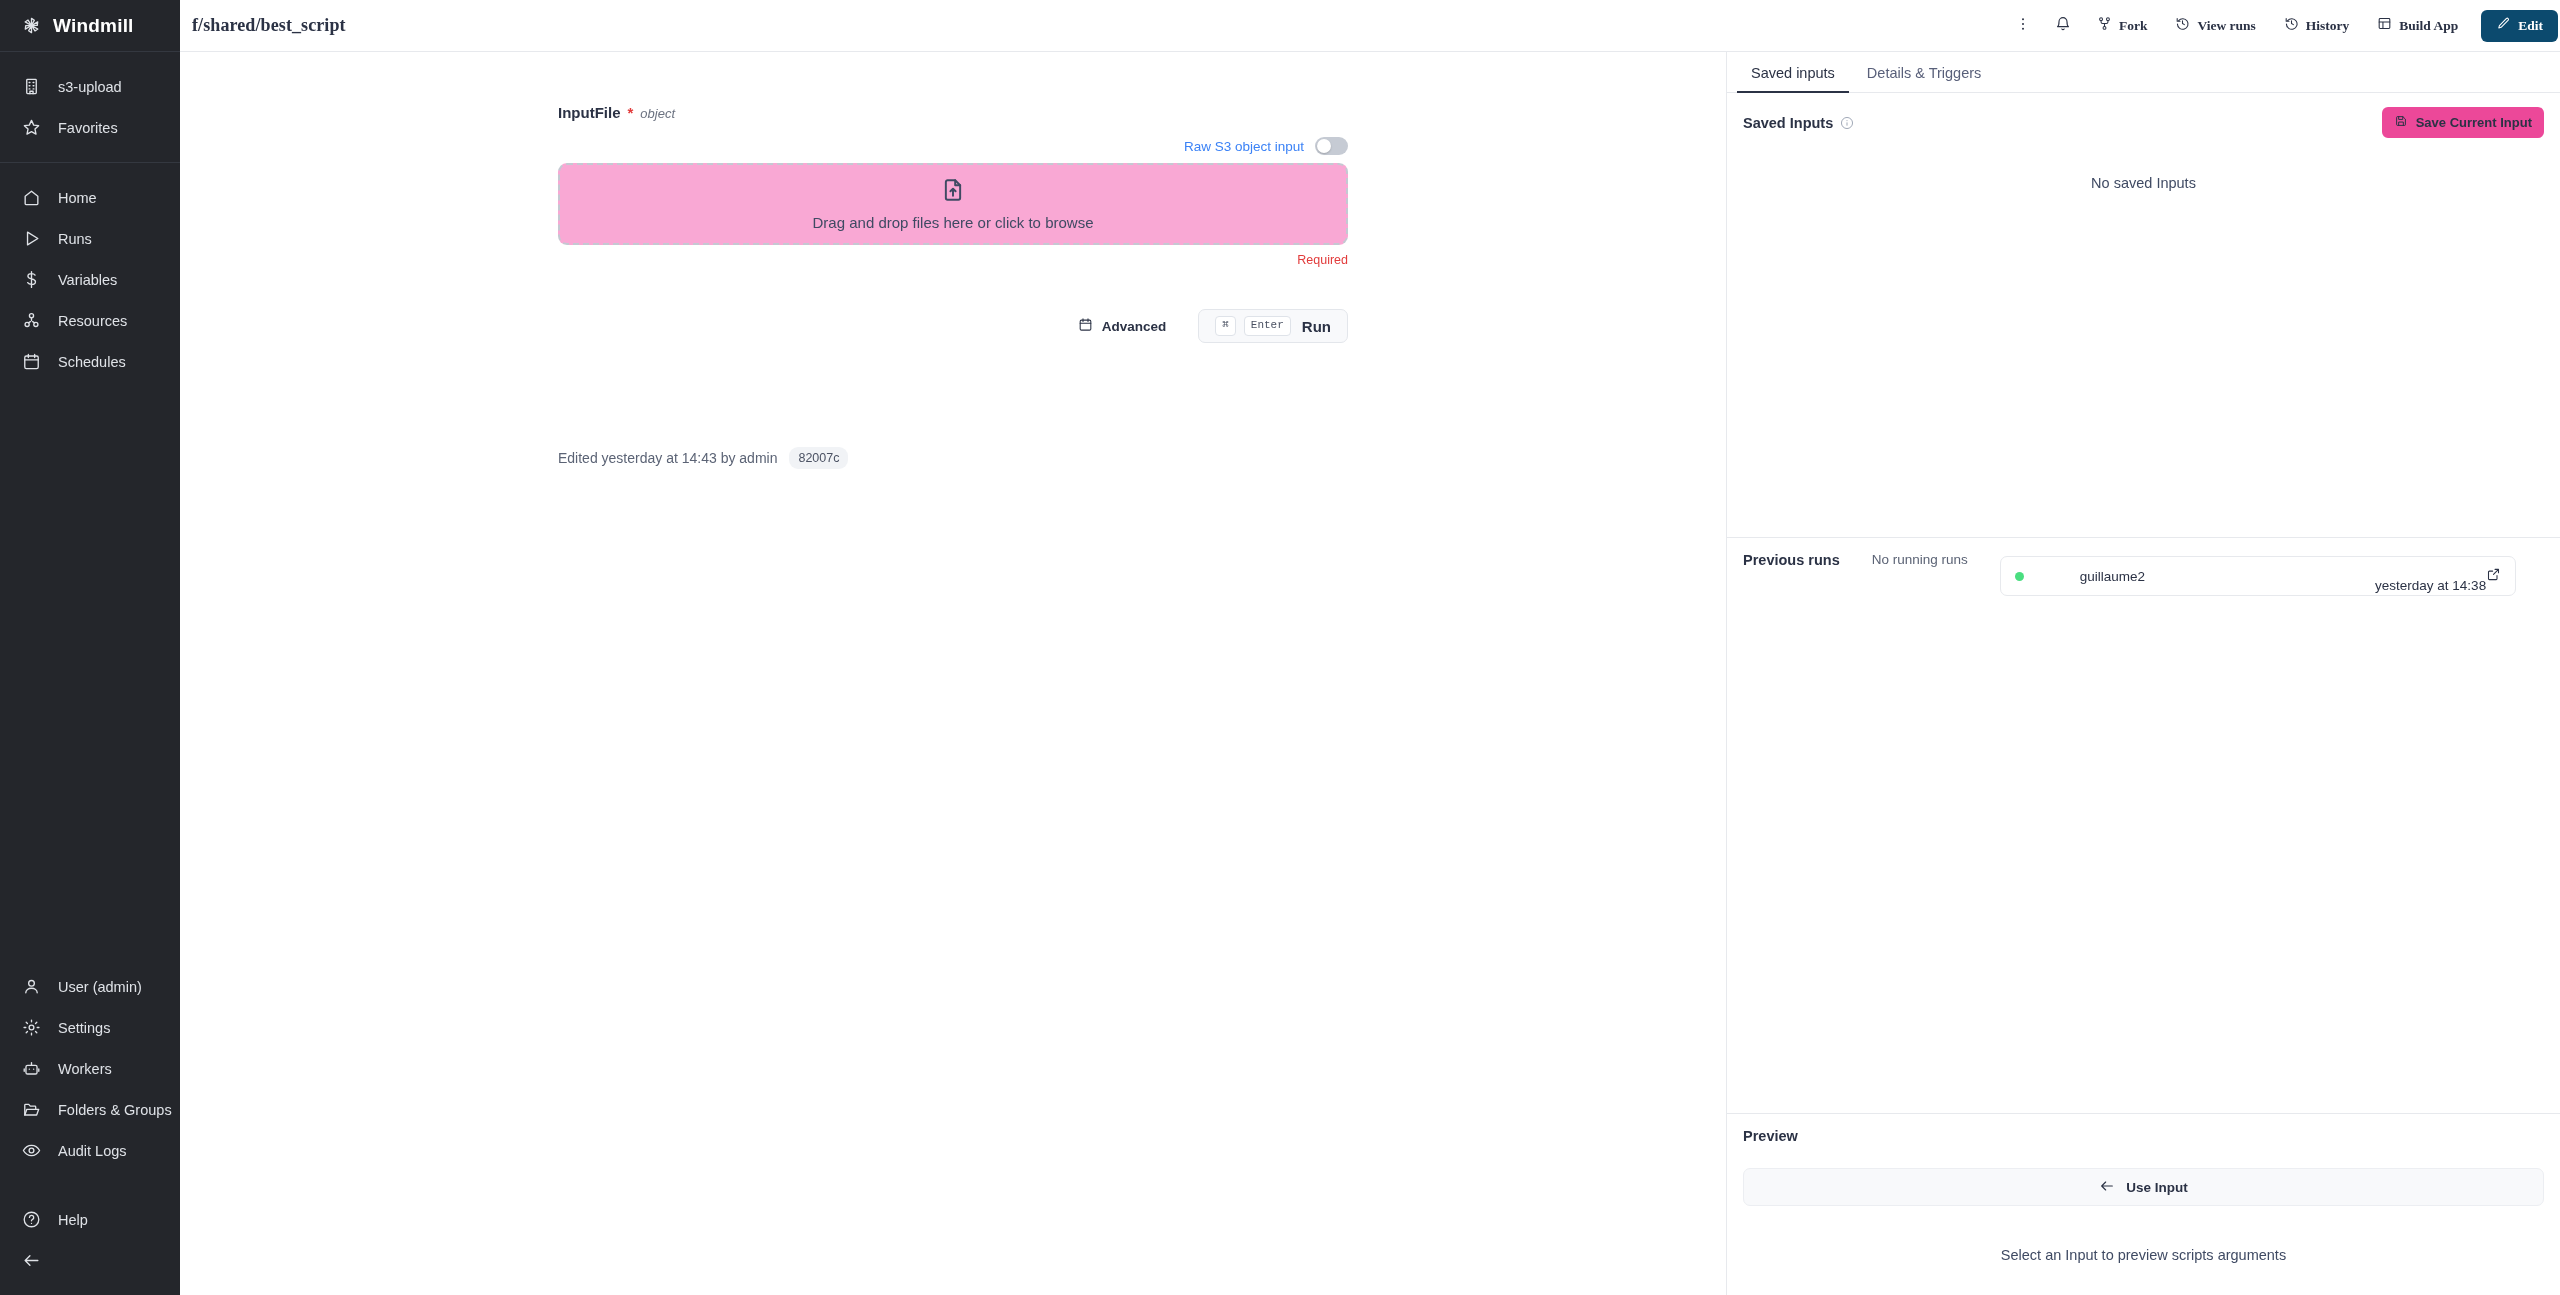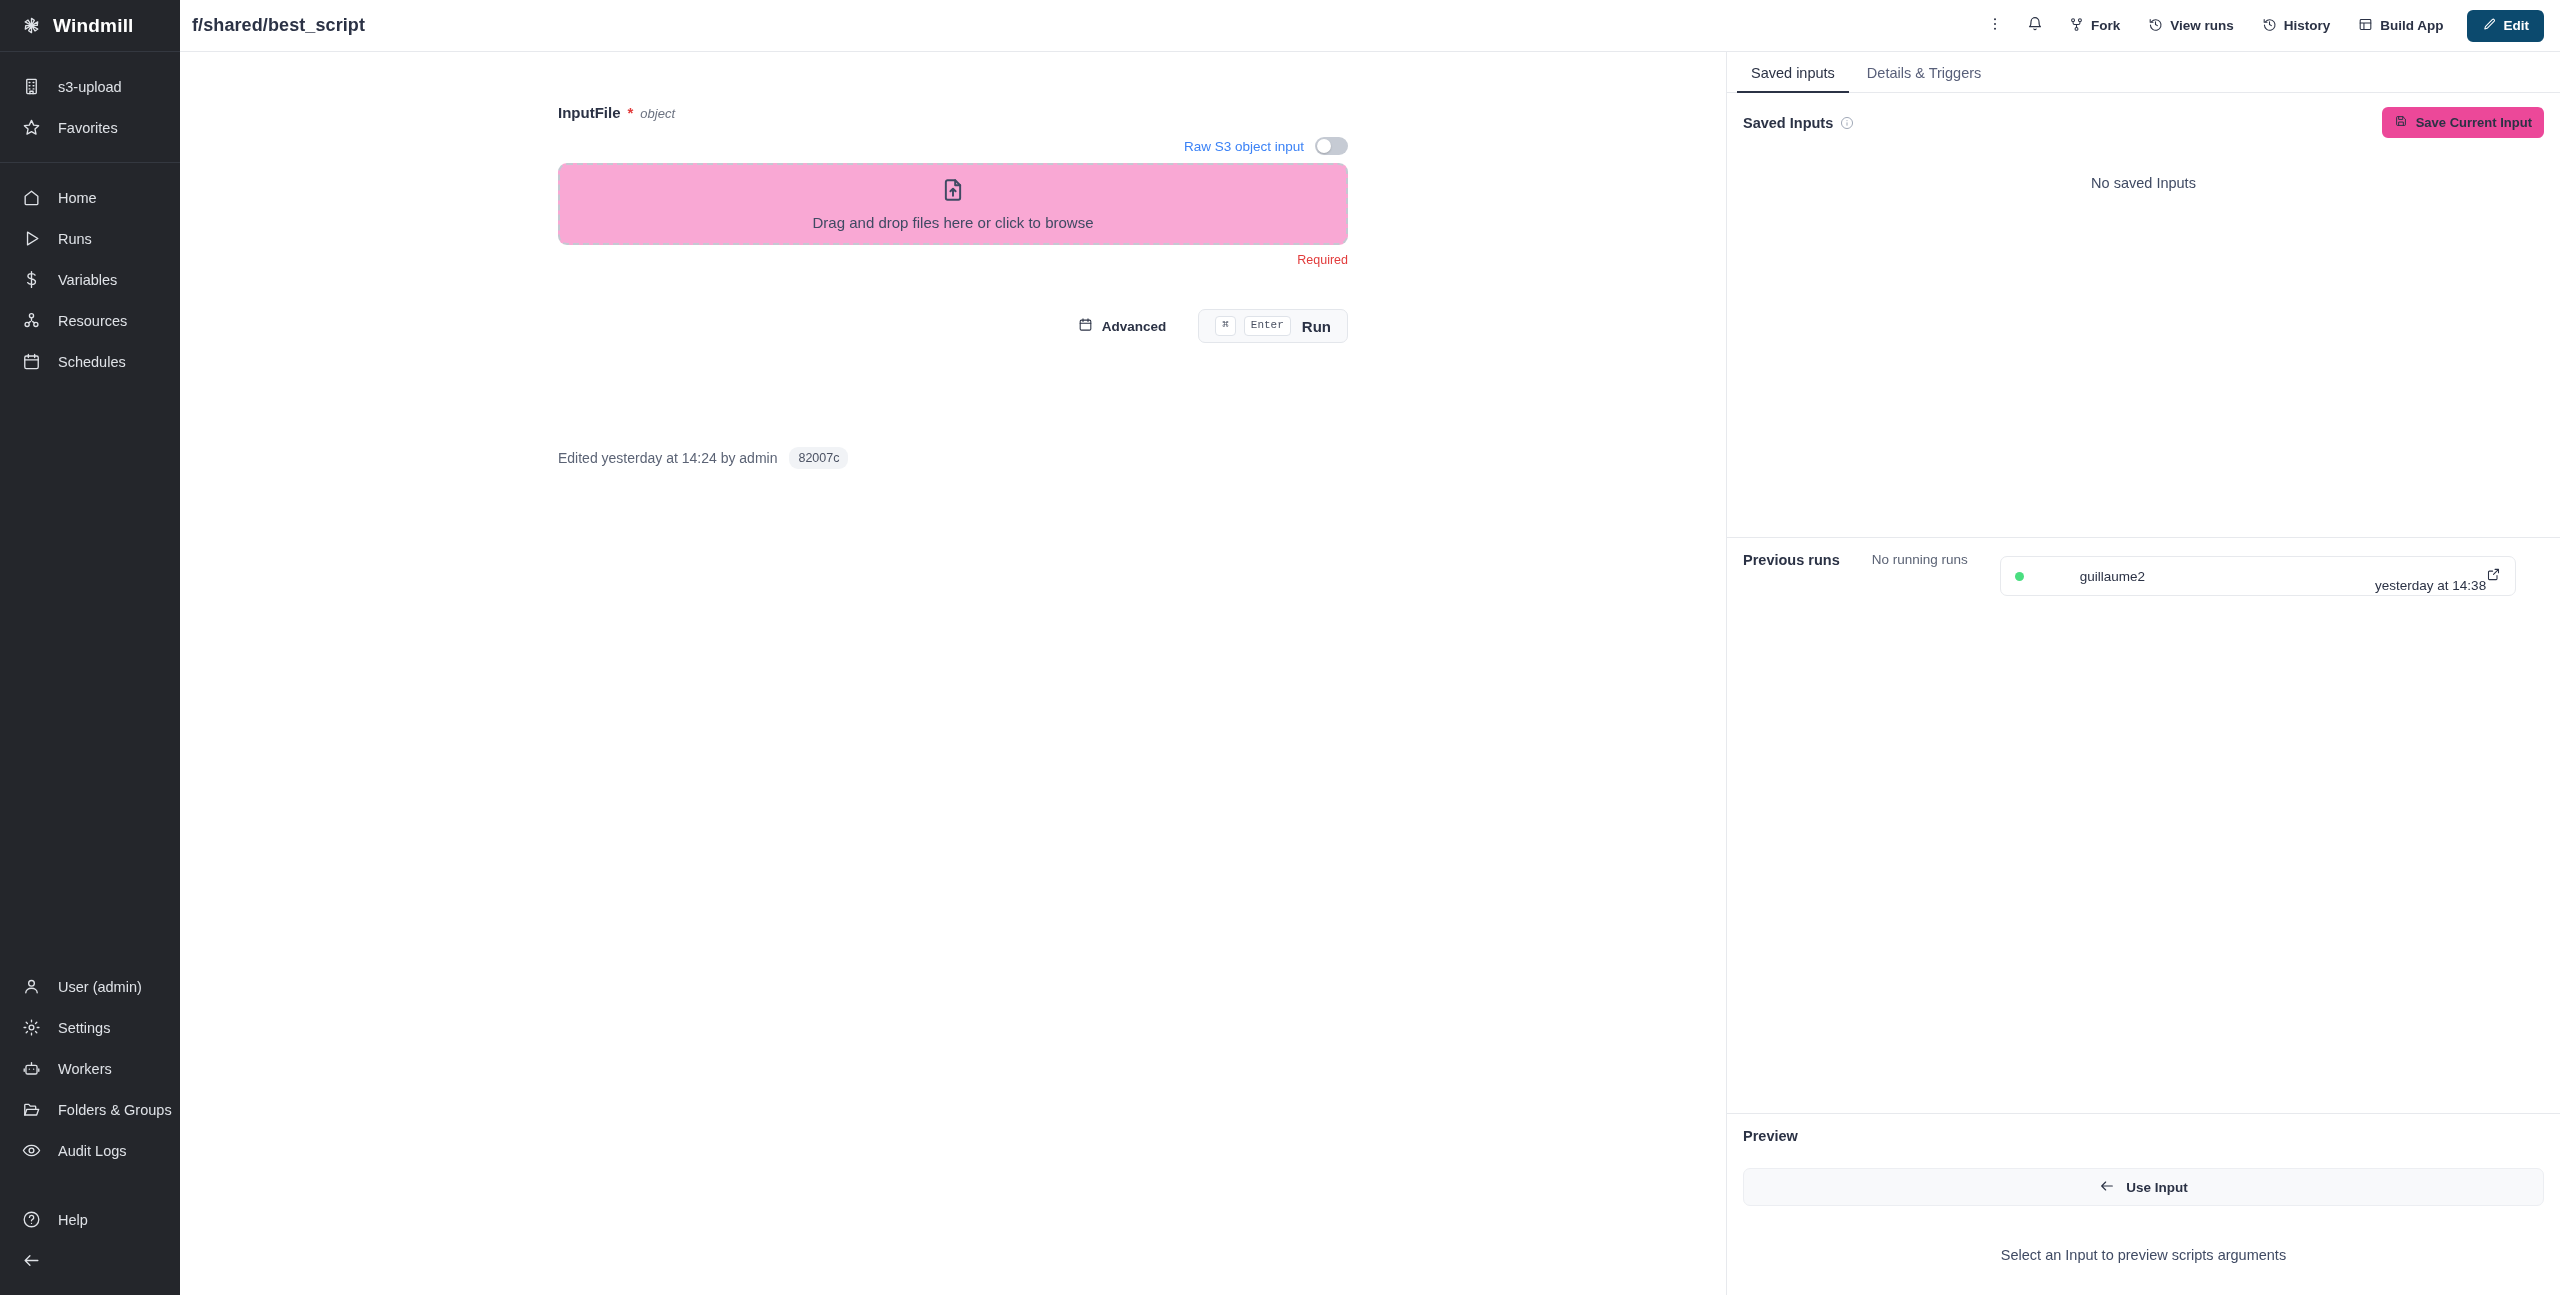--- a/index.html
+++ b/index.html
@@ -38,21 +38,22 @@
   .sb-bottom { padding-bottom: 14px; }
 
   
   .main-col { flex: 1 1 auto; height: 1295px; display: flex; flex-direction: column; min-width: 0; }
 
   .topbar {
     height: 52px; flex: 0 0 52px;
     display: flex; align-items: center;
     border-bottom: 1px solid #e7e9ed;
     background: #fff;
-    padding: 0 16px 0 12px;
+    padding: 0 2px 0 12px;
+    font-family: Liberation Serif, serif;
   }
   .topbar-title { font-size: 18px; font-weight: 700; color: #2b3245; letter-spacing: .1px; }
   .topbar-right { margin-left: auto; display: flex; align-items: center; gap: 6px; }
   .tb-iconbtn {
     width: 34px; height: 32px; display:flex; align-items:center; justify-content:center;
     border-radius: 6px; cursor: pointer; color:#2b3245;
   }
   .tb-iconbtn svg { width:16px; height:16px; stroke:#2b3245; stroke-width:1.7; fill:none; stroke-linecap:round; stroke-linejoin:round; }
   .tb-btn {
     height: 32px; display:flex; align-items:center; gap:7px;
@@ -459,21 +460,21 @@
           </div>
 
           <div class="run-btn">
             <span class="kbd">⌘</span>
             <span class="kbd">Enter</span>
             <span class="run-label">Run</span>
           </div>
         </div>
 
         <div class="edited-row">
-          <span class="edited-text">Edited yesterday at 14:24 by admin</span>
+          <span class="edited-text">Edited yesterday at 14:43 by admin</span>
           <span class="hash-chip">82007c</span>
         </div>
 
       </div>
     </main>
 
     <aside class="rpanel">
 
       <div class="rtabs">
         <div class="rtab active">

